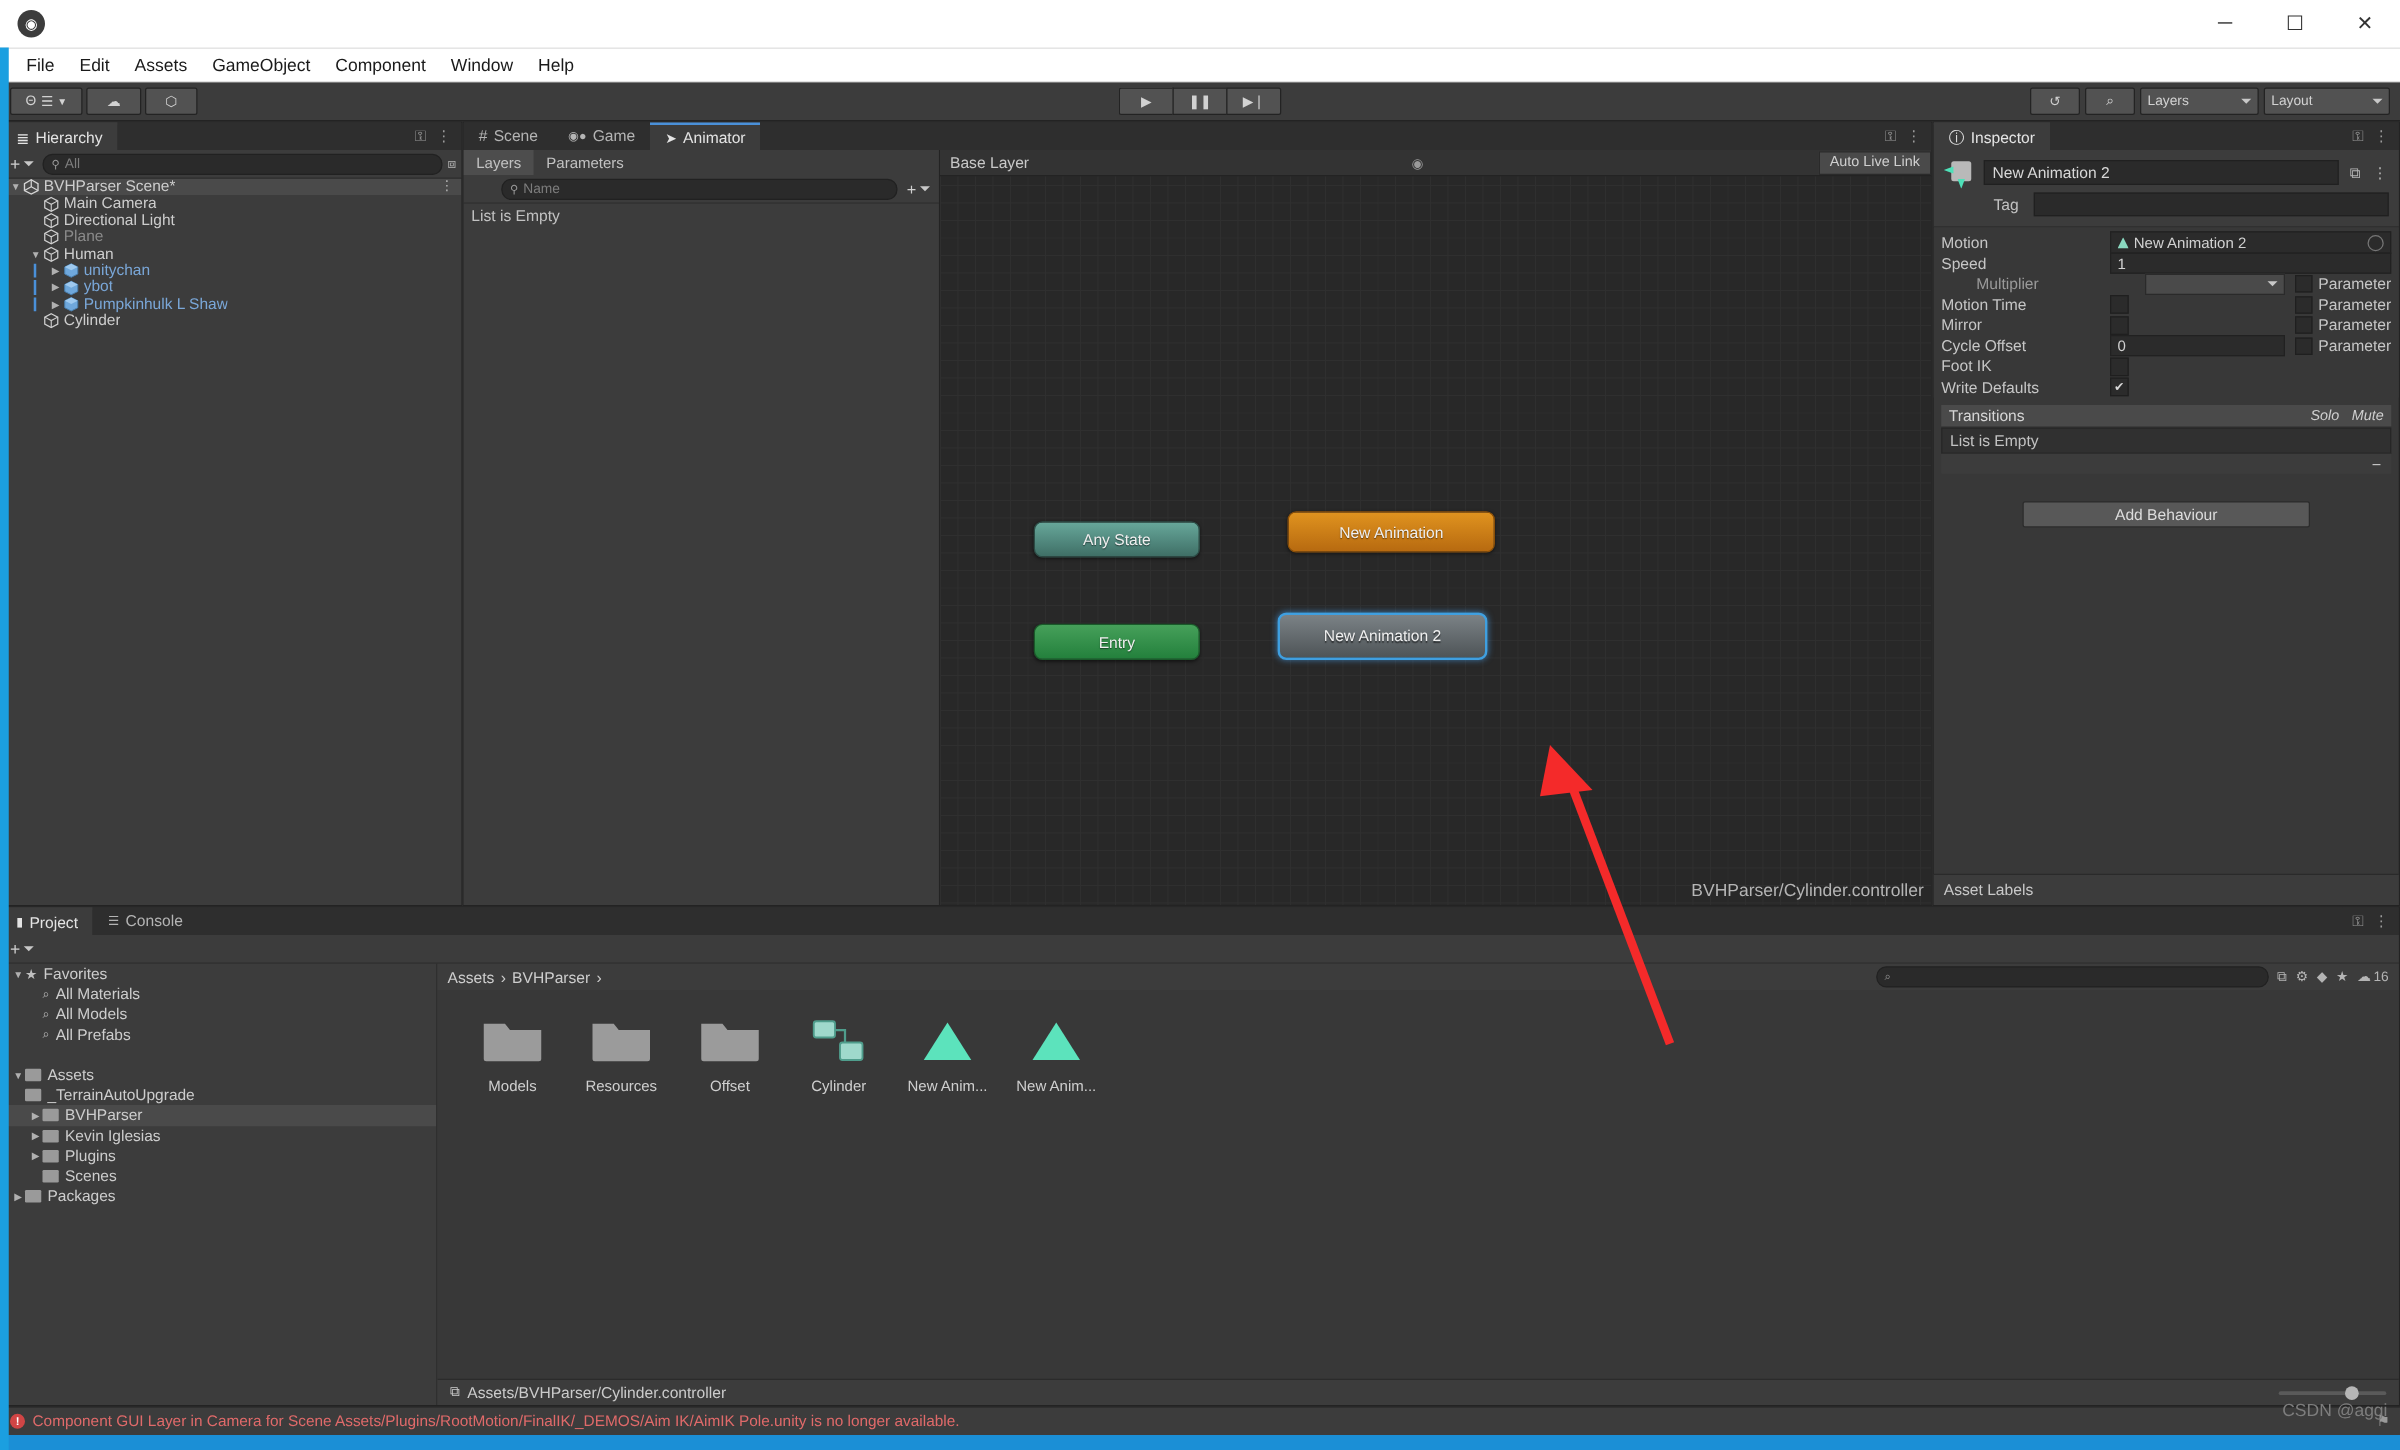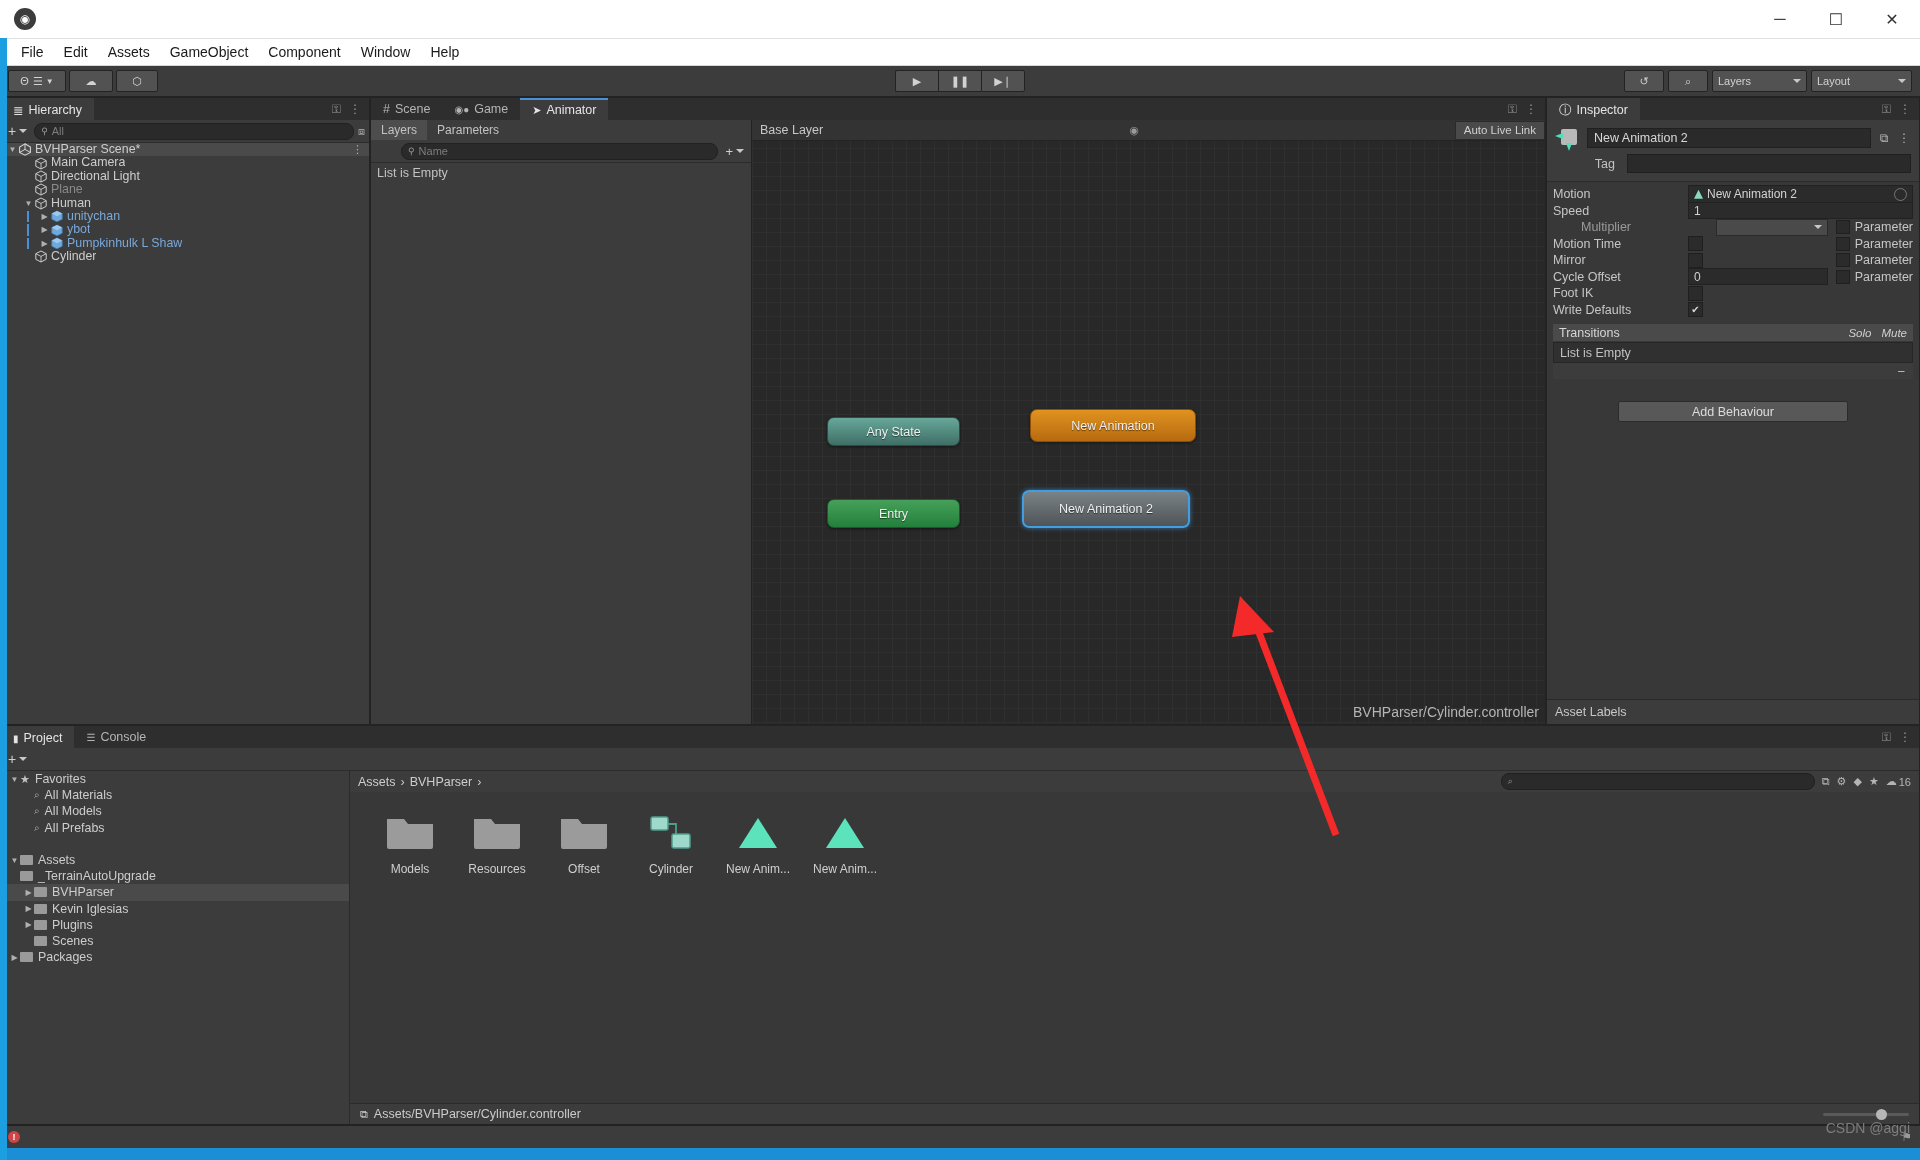--- a/index.html
+++ b/index.html
@@ -734,20 +734,21 @@
             </div>
           </div>
         </div>
       </div>
     </div>
 
     <div class="statusbar">
       <div class="errdot">
         <span>!</span>
       </div>
+      <span>Component GUI Layer in Camera for Scene Assets/Plugins/RootMotion/FinalIK/_DEMOS/Aim IK/AimIK Pole.unity is no longer available.</span>
       <span class="rt">⚑</span>
     </div>
 
     <div class="bluebar"></div>
   </div>
 
   <div class="leftstrip"></div>
 </div>
 
 <svg class="annot">

